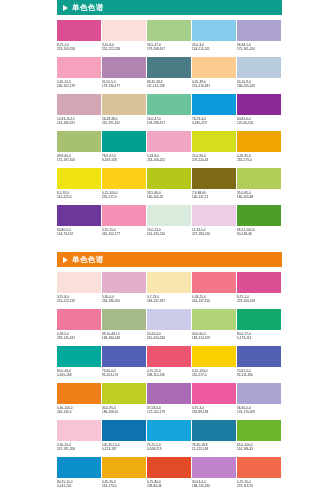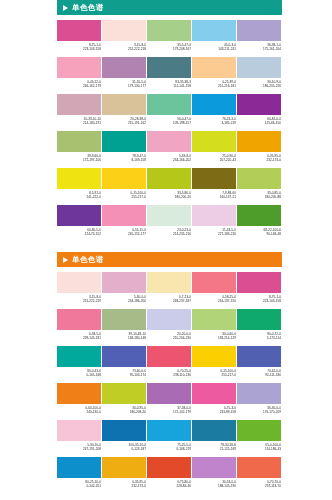--- a/index.html
+++ b/index.html
@@ -20,21 +20,20 @@
     background: #ffffff;
   }
   .sheet {
     position: absolute;
     left: 57px;
     top: 0;
     width: 225px;
   }
   .section {
     margin-bottom: 0;
-    text-align: right;
   }
   .section-header {
     height: 15px;
     display: flex;
     align-items: center;
     padding-left: 6px;
     box-sizing: border-box;
   }
   .section-header.teal { background: #0f9e8e; }
   .section-header.orange { background: #f07f10; }

